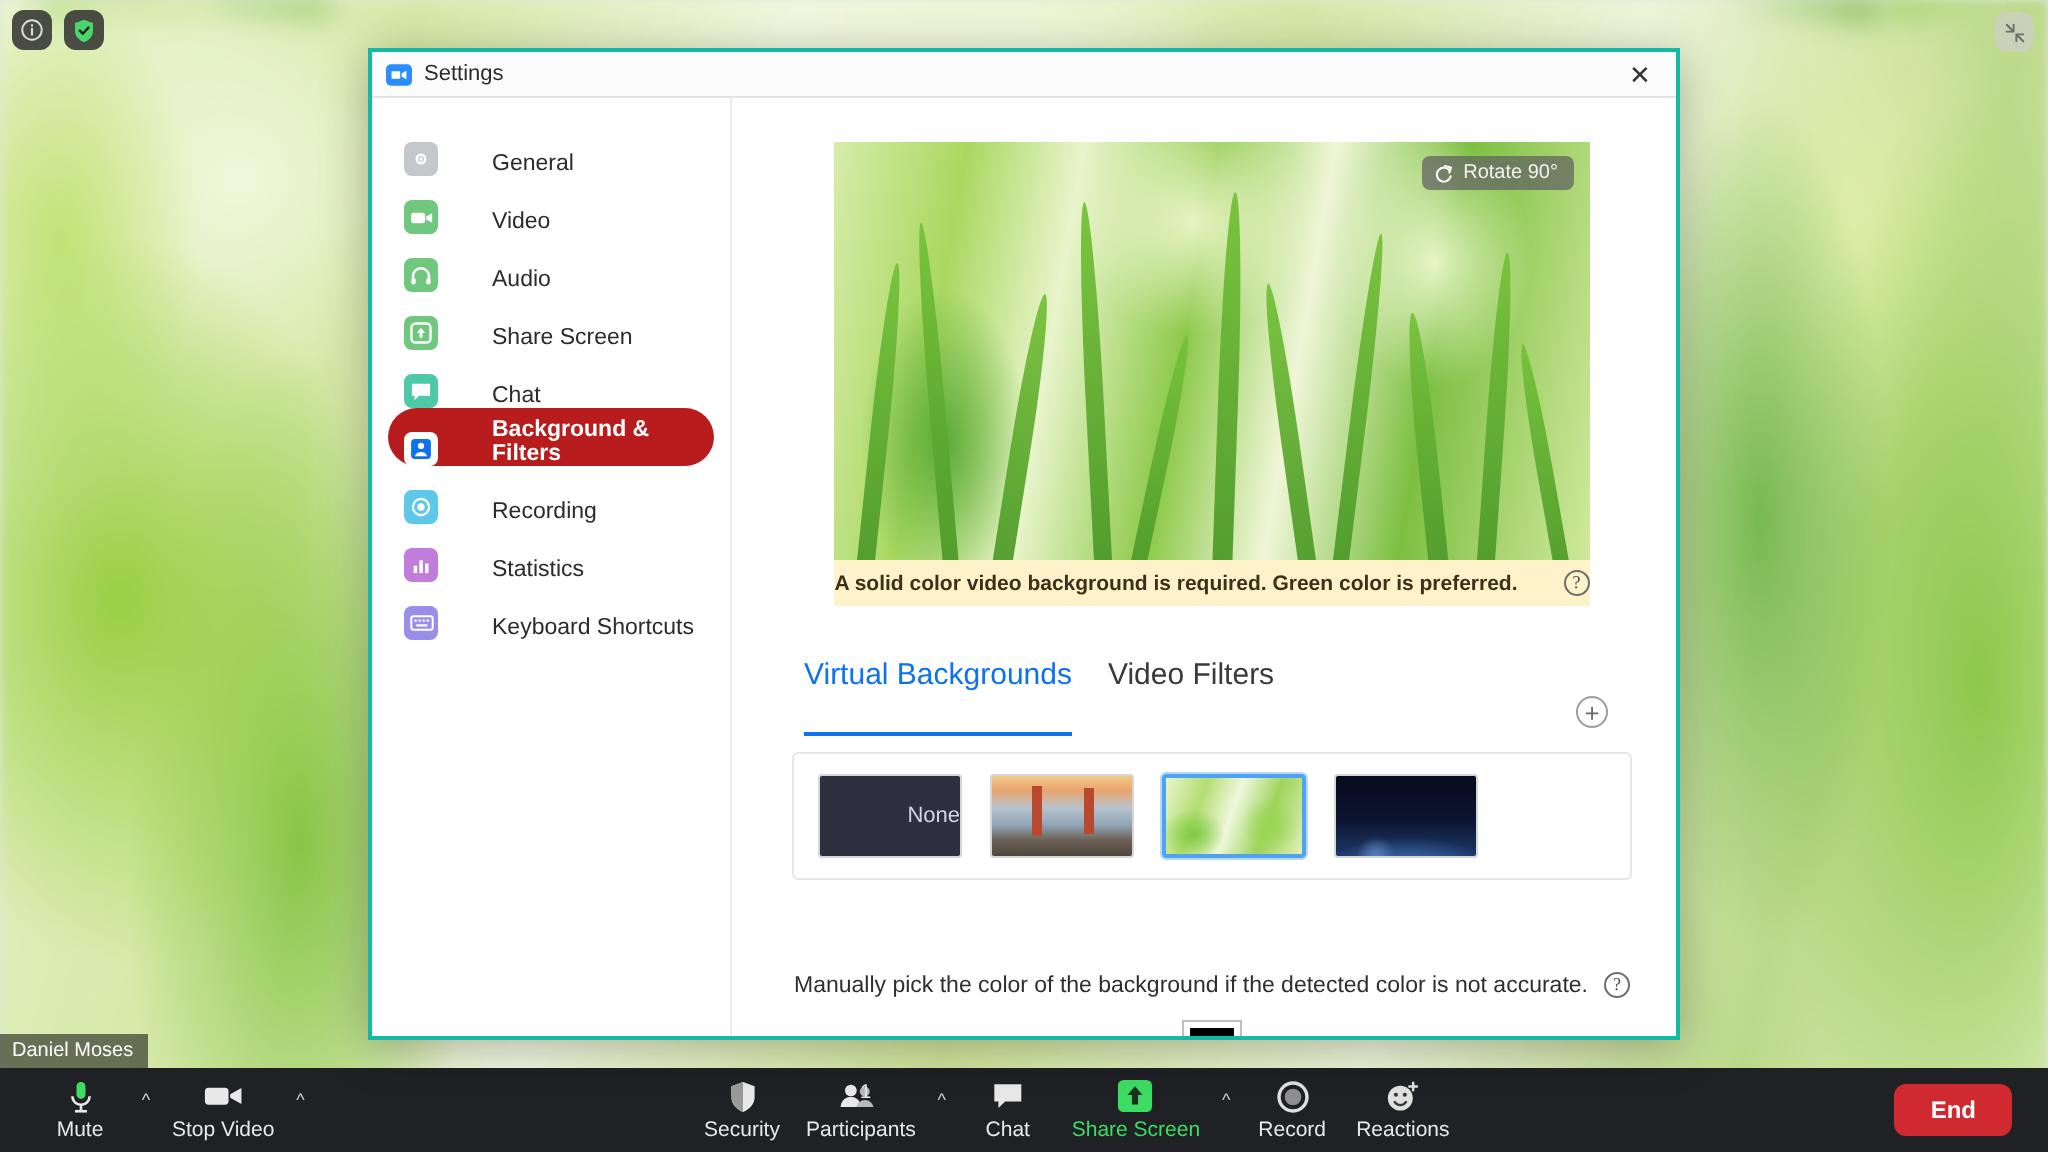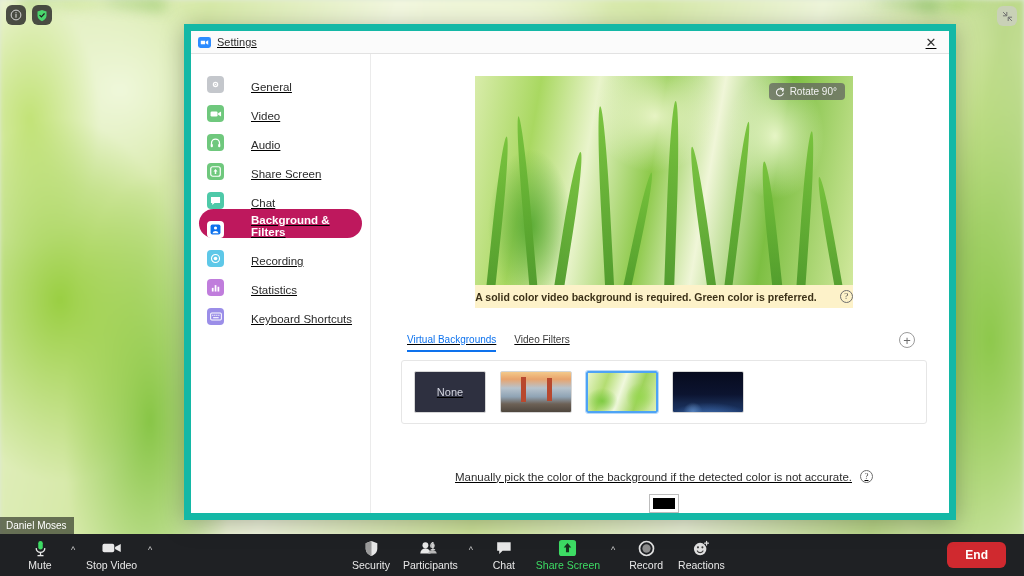--- a/index.html
+++ b/index.html
@@ -136,28 +136,27 @@
     font-size: 10px;
     color: #e8e8e8;
     top: 7px;
     left: 33px;
   }
 
   
   #settings-window {
     position: absolute;
     left: 184px; top: 24px;
-    width: 772px; height: 496px;
+    width: 656px; height: 496px;
     background: #ffffff;
-    border: 7px solid #14b8a6;
+    border: 2px solid #14b8a6;
     box-shadow: 0 4px 22px rgba(0,0,0,0.28);
     z-index: 40;
     display: flex;
     flex-direction: column;
-    text-decoration: underline;
   }
   #settings-titlebar {
     height: 23px;
     background: #fbfbfb;
     border-bottom: 1px solid #e2e2e2;
     display: flex;
     align-items: center;
     padding: 0 0 0 7px;
     flex-shrink: 0;
   }
@@ -188,21 +187,21 @@
   .nav-item {
     display: flex;
     align-items: flex-end;
     height: 29px;
     margin: 0 8px;
     padding: 0 8px;
     border-radius: 15px;
     cursor: pointer;
     gap: 27px;
   }
-  .nav-item.active { background: #be185d; }
+  .nav-item.active { background: #b91c1c; }
   .nav-label { font-size: 11.5px; color: #2b2b2b; }
   .nav-item.active .nav-label { color: #fff; font-weight: bold; }
   .nav-ic {
     width: 17px; height: 17px;
     border-radius: 4px;
     display: flex; align-items: center; justify-content: center;
     flex-shrink: 0;
   }
 
   
@@ -266,23 +265,23 @@
   
   #tabs-row {
     display: flex;
     align-items: flex-end;
     margin-top: 26px;
     padding-left: 6px;
     gap: 18px;
     position: relative;
   }
   .tab {
-    font-size: 10px;
+    font-size: 15px;
     color: #3a3a3a;
-    padding-bottom: 5px;
+    padding-bottom: 20px;
     cursor: pointer;
     border-bottom: 2px solid transparent;
   }
   .tab.active { color: #0e72ed; border-bottom-color: #0e72ed; }
   #add-bg-btn {
     position: absolute;
     right: 12px;
     bottom: 4px;
     width: 16px; height: 16px;
     border-radius: 50%;
@@ -311,21 +310,21 @@
     position: relative;
     overflow: hidden;
     border: 1px solid #d6d6d6;
   }
   .thumb.selected {
     border: 2px solid #4ea3f5;
     outline: 1px solid #b8d9f8;
   }
   .thumb-none {
     background: #2e3040;
-    display: flex; align-items: center; justify-content: center;
+    display: flex; align-items: center; justify-content: flex-end;
     color: #d4d6e0;
     font-size: 11px;
   }
   .thumb-bridge {
     background:
       linear-gradient(180deg, #f3c98a 0%, #e9a46d 18%, #b7c3cd 40%, #8fa3b4 62%, #6d6156 80%, #4e463d 100%);
   }
   .thumb-bridge::before {
     content: "";
     position: absolute;

